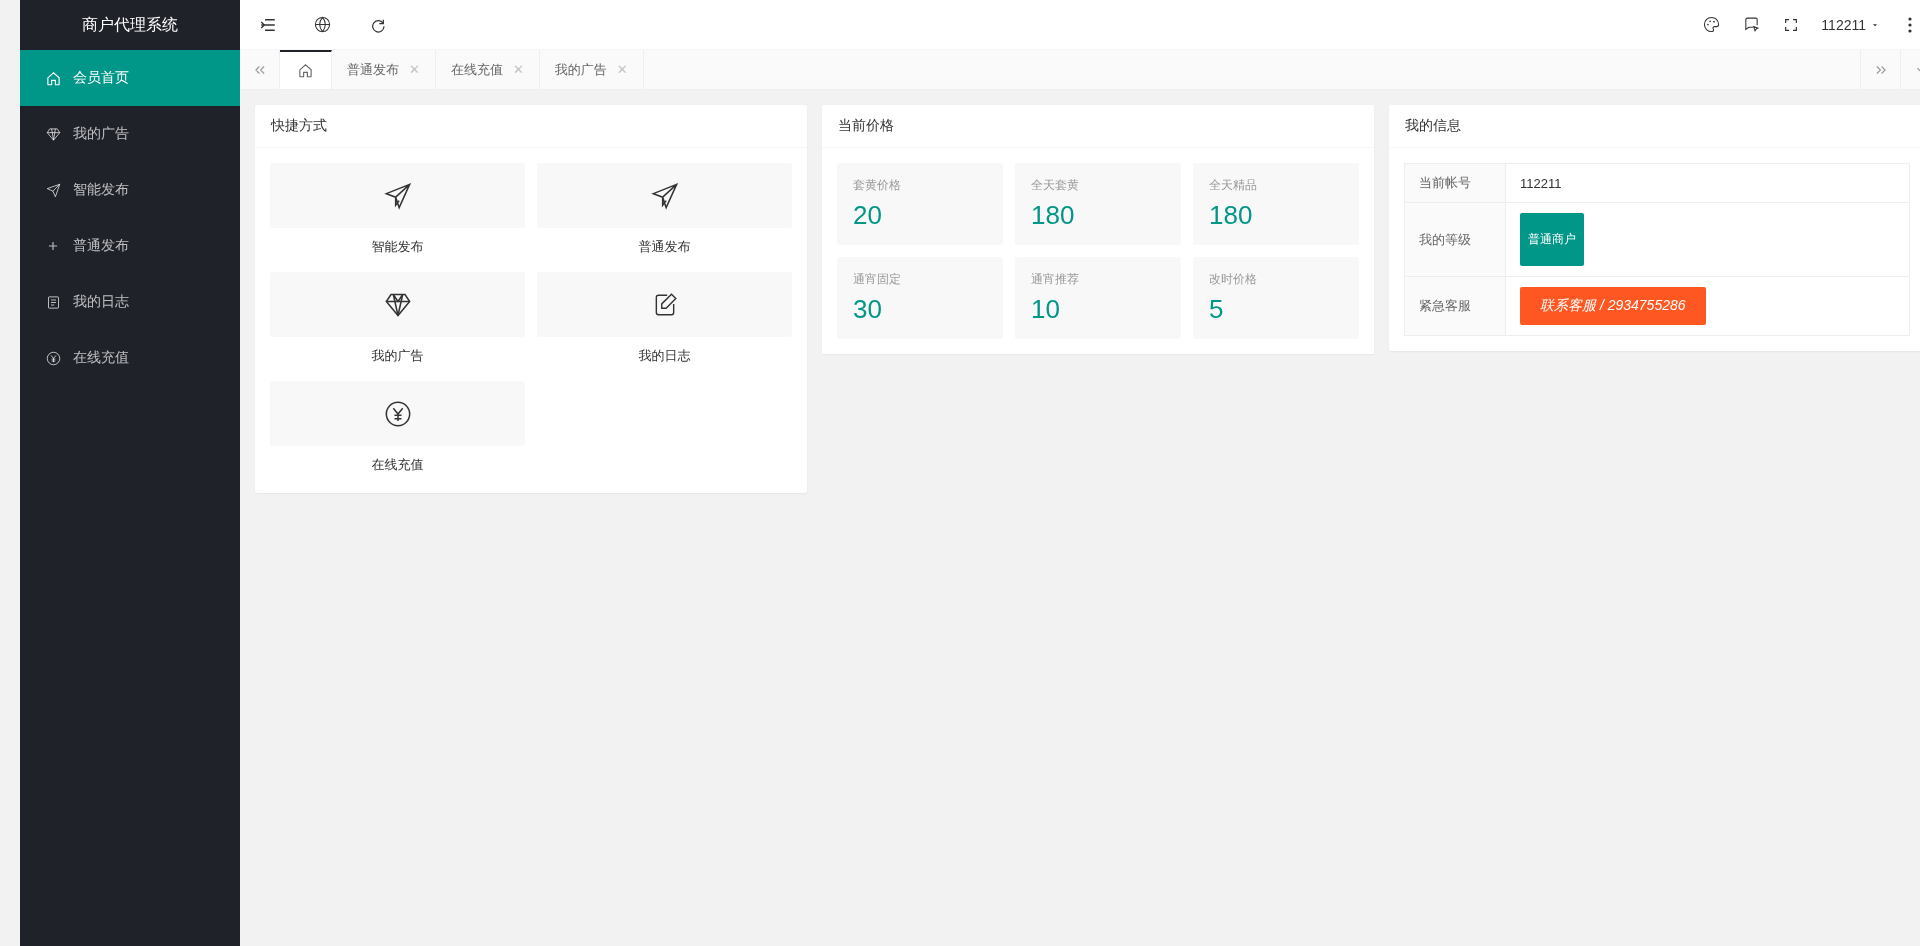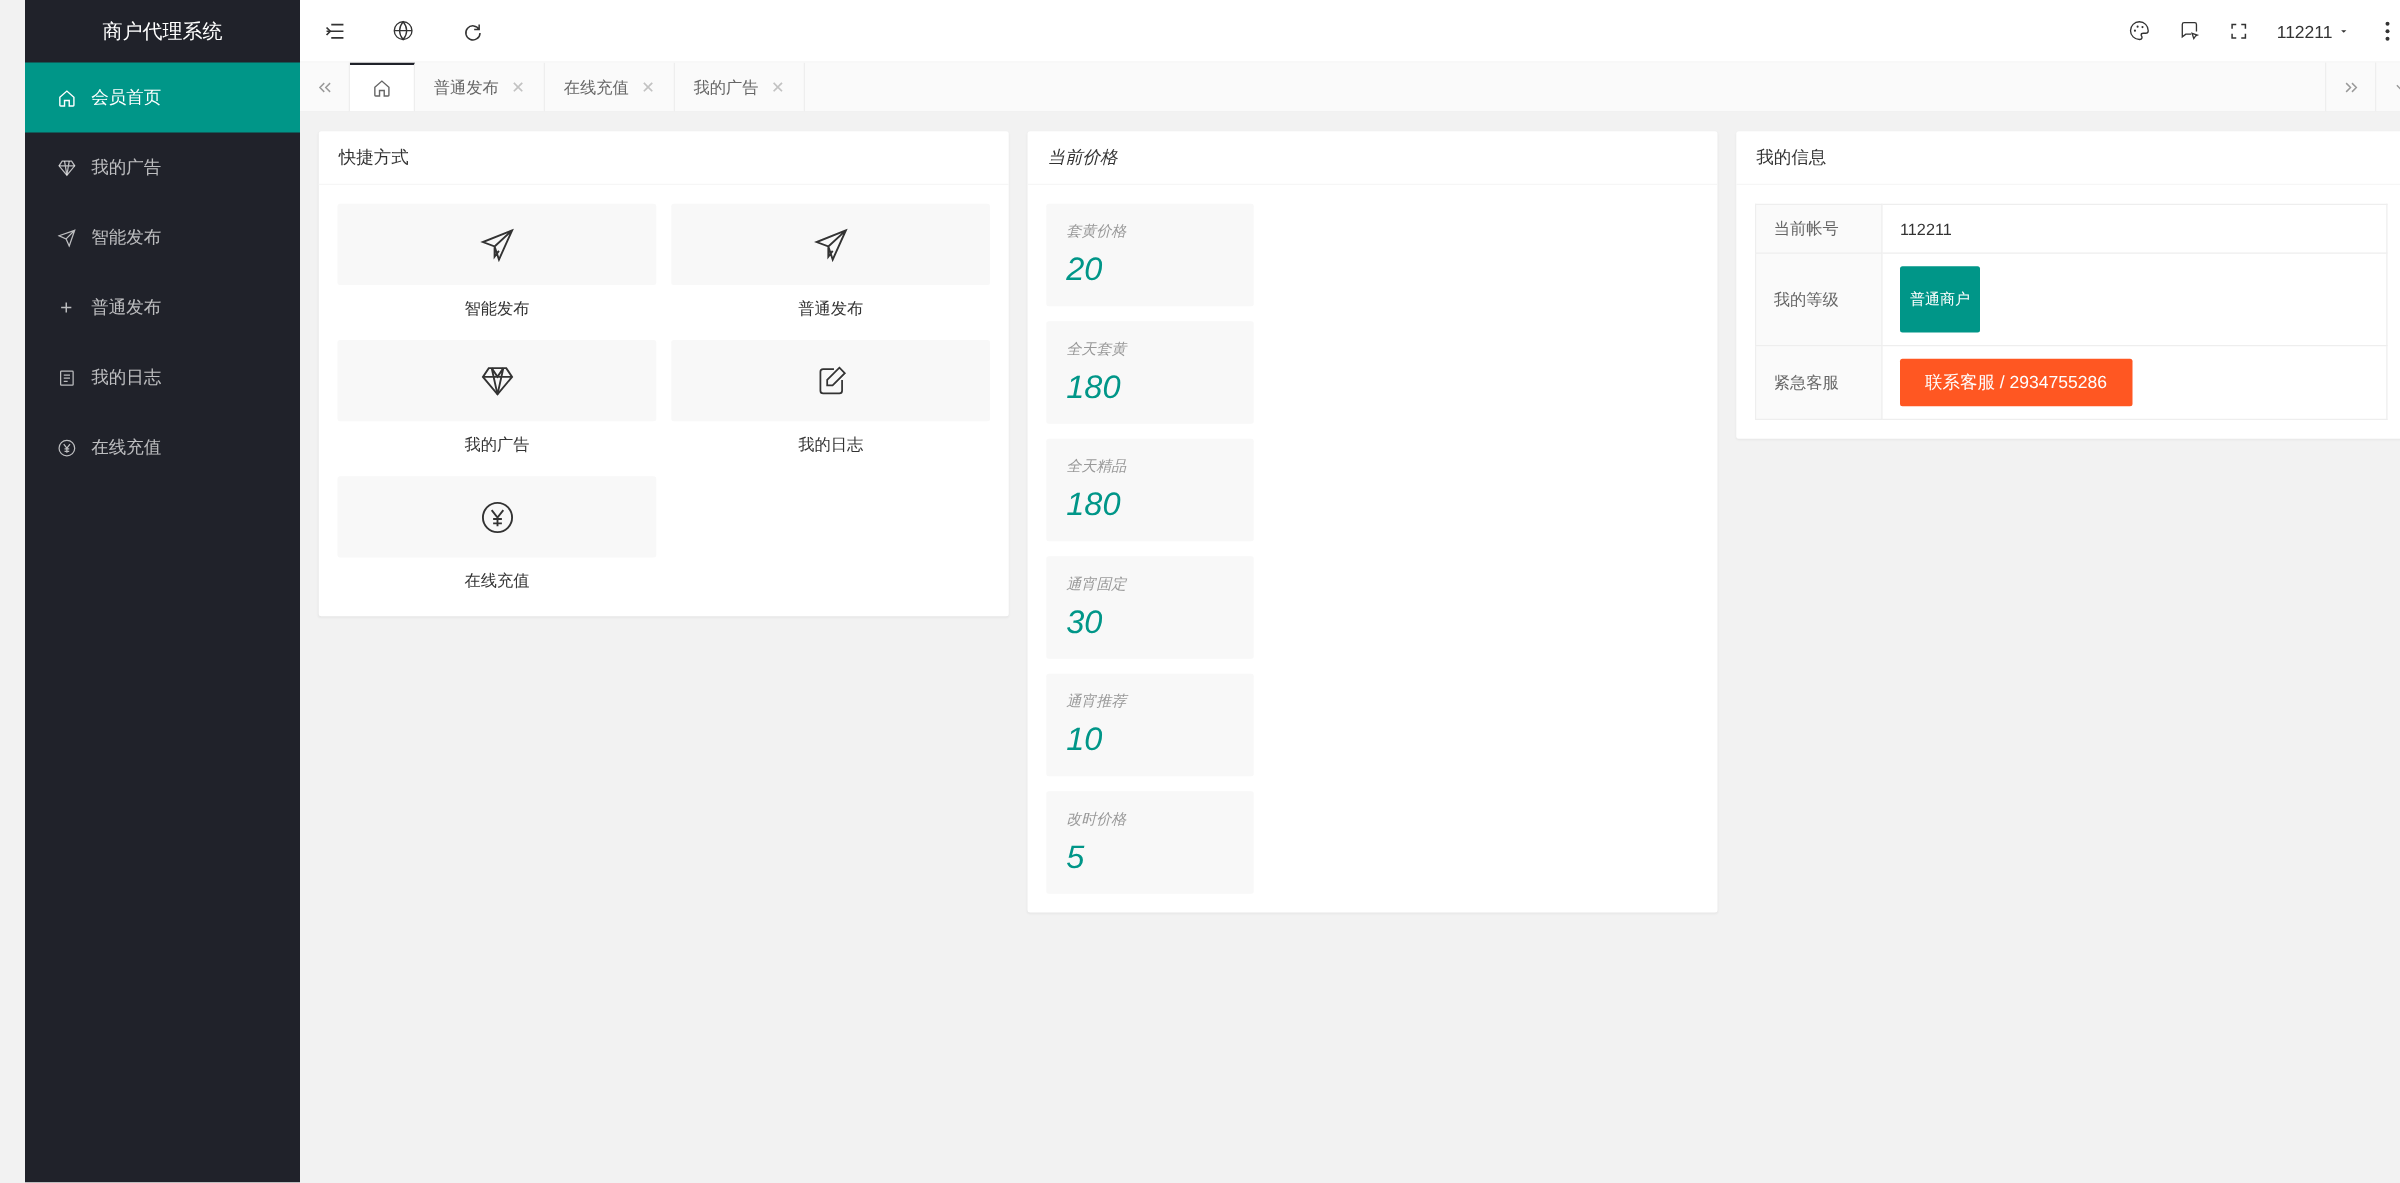--- a/index.html
+++ b/index.html
@@ -23,39 +23,39 @@
 .tab-nav.right{border-right:none;border-left:1px solid #eee;}
 .tab-list{flex:1;display:flex;align-items:stretch;overflow:hidden;}
 .tab{display:flex;align-items:center;padding:0 15px;border-right:1px solid #eee;font-size:13px;color:#666;cursor:pointer;position:relative;}
 .tab.home{padding:0 18px;background:#fff;border-top:2px solid #20222A;}
 .tab .close{margin-left:10px;color:#c2c2c2;font-size:13px;}
 .content{flex:1;padding:15px;display:flex;gap:15px;align-items:flex-start;overflow:auto;background:#f2f2f2;}
 .card{background:#fff;border-radius:2px;box-shadow:0 1px 2px rgba(0,0,0,0.05);}
 .card-header{padding:12px 16px;font-size:14px;color:#333;border-bottom:1px solid #f6f6f6;}
 .card-body{padding:15px;}
 .col-left{flex:0 0 552px;}
-.col-mid{flex:0 0 552px;font-style:italic;}
+.col-mid{flex:0 0 552px;}
 .col-right{flex:1;}
 .shortcut-grid{display:flex;flex-wrap:wrap;gap:12px;}
 .shortcut{width:calc(50% - 6px);display:flex;flex-direction:column;align-items:center;cursor:pointer;}
 .shortcut-icon{background:#f8f8f8;width:100%;height:65px;display:flex;align-items:center;justify-content:center;border-radius:2px;}
 .shortcut-label{margin-top:10px;font-size:13px;color:#333;margin-bottom:4px;}
-.price-grid{display:flex;flex-wrap:wrap;gap:12px;flex-direction:column;}
+.price-grid{display:flex;flex-wrap:wrap;gap:12px;}
 .price-item{width:calc(33.333% - 8px);background:#f8f8f8;padding:14px 16px;border-radius:2px;}
 .price-label{font-size:12px;color:#999;margin-bottom:6px;}
 .price-value{font-size:26px;color:#009688;font-weight:400;}
 .info-table{width:100%;border-collapse:collapse;}
 .info-table td{border:1px solid #eee;padding:10px 14px;font-size:13px;vertical-align:middle;}
 .info-table td.label{width:101px;background:#fafafa;color:#666;}
 .balance-red{color:#FF5722;font-weight:bold;}
 .balance-unit{color:#999;}
 .dashed{color:#ccc;letter-spacing:-1px;}
 .btn-recharge{display:inline-block;background:#009688;color:#fff;padding:3px 8px;font-size:12px;border-radius:2px;cursor:pointer;}
 .badge-level{display:inline-block;background:#009688;color:#ffffff;padding:18px 8px;font-size:12px;border-radius:2px;}
-.btn-contact{display:inline-block;background:#FF5722;color:#fff;padding:10px 20px;font-size:14px;border-radius:2px;cursor:pointer;}
+.btn-contact{display:inline-block;background:#FF5722;color:#fff;padding:10px 20px;font-size:14px;border-radius:2px;cursor:pointer;font-style:italic;}
 svg{display:block;}
 </style>
 </head>
 <body>
 
 <div class="app">
   <aside class="sidebar">
     <div class="logo">商户代理系统</div>
     <ul class="menu">
       <li class="menu-item active">

